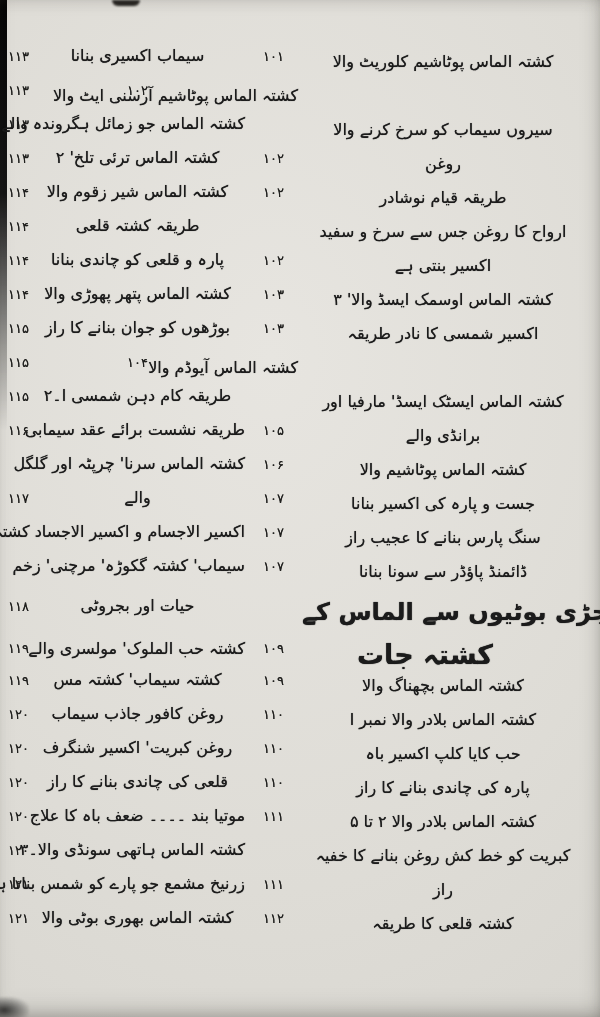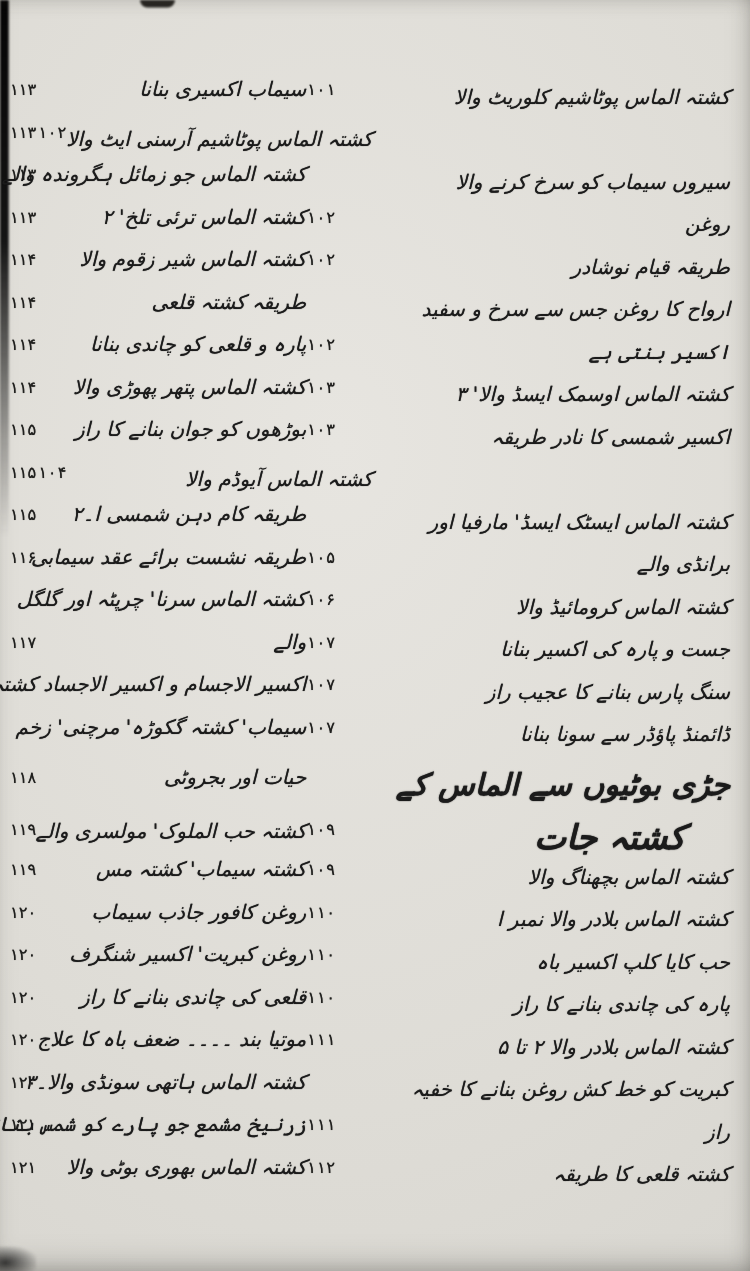--- a/index.html
+++ b/index.html
@@ -24,43 +24,42 @@
   .smudge{
     position:absolute;left:-9px;top:997px;width:38px;height:24px;
     background:radial-gradient(ellipse at 35% 55%, rgba(35,35,35,.9) 0%, rgba(70,70,70,.35) 55%, rgba(0,0,0,0) 78%);
     filter:blur(1px);
   }
   .vignette{
     position:absolute;inset:0;pointer-events:none;
     box-shadow:inset 0 -14px 26px -16px rgba(60,58,52,.55), inset -10px 0 24px -18px rgba(60,58,52,.5), inset 0 10px 20px -16px rgba(60,58,52,.35);
   }
   
-  .rows{position:absolute;left:0;right:0;top:55px;}
+  .rows{position:absolute;left:0;right:0;top:39px;}
   .row{
     display:grid;
     grid-template-columns:30px 215px 57px 1fr;
     align-items:center;
     height:34px;
     padding-right:12px;
   }
   .row.hrow{height:46px;}
   .cell{white-space:nowrap;overflow:visible;}
   .lnum{
     text-align:left;padding-left:8px;font-size:13px;letter-spacing:1px;
     color:#20201e;text-shadow:0 0 .6px rgba(0,0,0,.75);
   }
   .rnum{
-    text-align:left;font-size:13px;letter-spacing:1px;
-    color:#20201e;text-shadow:0 0 .6px rgba(0,0,0,.75);font-family:Liberation Mono, monospace;
+    text-align:center;font-size:13px;letter-spacing:1px;
+    color:#20201e;text-shadow:0 0 .6px rgba(0,0,0,.75);
   }
   .ltitle,.rtitle{
-    direction:rtl;text-align:right;
+    direction:rtl;text-align:center;
     font-size:16px;line-height:1;
     text-shadow:0 0 .7px rgba(10,10,10,.8);
-    font-style:italic;
   }
   .rtitle{padding-right:4px;margin-top:12px;}
   .rtitle.h1{font-size:24px;font-weight:bold;text-shadow:0 0 1px rgba(0,0,0,.9);}
   .rtitle.h2{font-size:27px;font-weight:bold;padding-right:40px;text-shadow:0 0 1px rgba(0,0,0,.9);}
 </style>
 </head>
 <body>
 
 <div class="page">
   <div class="gutter"></div>
@@ -145,21 +144,21 @@
     <span class="cell lnum">۱۱۶</span>
     <span class="cell ltitle">طریقہ نشست برائے عقد سیمابی</span>
     <span class="cell rnum">۱۰۵</span>
     <span class="cell rtitle">برانڈی والے</span>
   </div>
 
   <div class="row">
     <span class="cell lnum"></span>
     <span class="cell ltitle">کشتہ الماس سرنا' چرپٹہ اور گلگل</span>
     <span class="cell rnum">۱۰۶</span>
-    <span class="cell rtitle">کشتہ الماس کرومائیڈ والا</span>
+    <span class="cell rtitle">کشتہ الماس پوٹاشیم والا</span>
   </div>
 
   <div class="row">
     <span class="cell lnum">۱۱۷</span>
     <span class="cell ltitle">والے</span>
     <span class="cell rnum">۱۰۷</span>
     <span class="cell rtitle">جست و پارہ کی اکسیر بنانا</span>
   </div>
 
   <div class="row">

